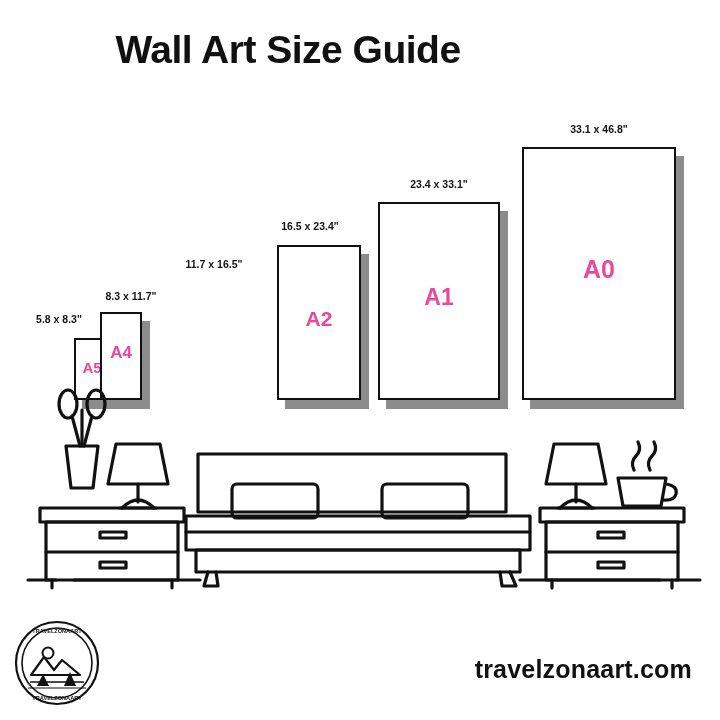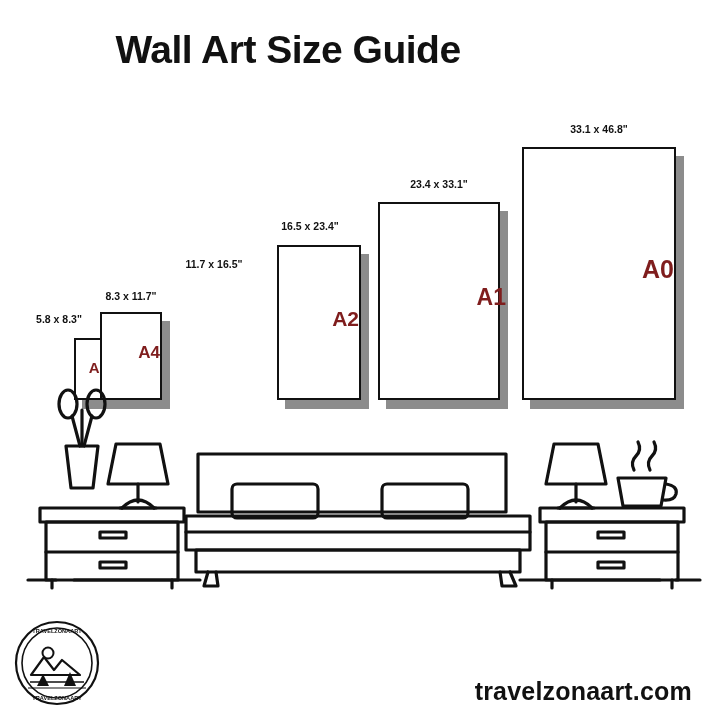--- a/index.html
+++ b/index.html
@@ -55,23 +55,23 @@
     left: 0;
     background: #ffffff;
     border: 2.5px solid #111111;
     box-sizing: border-box;
     box-shadow: 8px 9px 0 0 #8c8c8c;
   }
   .poster-name {
     position: absolute;
     left: 0;
     width: 100%;
-    text-align: right;
-    font-weight: bold;
-    color: #7f1d1d;
+    text-align: center;
+    font-weight: bold;
+    color: #ec4899;
   }
 
   
   .scene {
     position: absolute;
     left: 0;
     top: 380px;
     width: 720px;
     height: 230px;
   }
@@ -80,21 +80,21 @@
   .logo {
     position: absolute;
     left: 14px;
     bottom: 14px;
     width: 86px;
     height: 86px;
   }
   .site {
     position: absolute;
     right: 28px;
-    bottom: 14px;
+    bottom: 36px;
     font-size: 25px;
     font-weight: bold;
     color: #111111;
     letter-spacing: 0.2px;
   }
 </style>
 </head>
 <body>
 
 <div class="title">Wall Art Size Guide</div>
@@ -103,40 +103,40 @@
 
   <div class="poster-wrap" style="left:36px; bottom:0; width:46px; height:95px;">
     <div class="dim-label" style="top:8px;">5.8 x 8.3"</div>
     <div class="poster" style="width:36px;height:62px;margin-left:38px;">
       <div class="poster-name" style="top:19px;font-size:15px;">A5</div>
     </div>
   </div>
 
   <div class="poster-wrap" style="left:100px; bottom:0; width:62px; height:118px;">
     <div class="dim-label" style="top:8px;">8.3 x 11.7"</div>
-    <div class="poster" style="width:62px;height:88px;">
+    <div class="poster" style="width:42px;height:88px;">
       <div class="poster-name" style="top:29px;font-size:17px;">A4</div>
     </div>
   </div>
 
   <div class="poster-wrap" style="left:176px; bottom:0; width:76px; height:150px;">
     <div class="dim-label" style="top:8px;">11.7 x 16.5"</div>
   </div>
 
   <div class="poster-wrap" style="left:262px; bottom:0; width:96px; height:188px;">
     <div class="dim-label" style="top:8px;">16.5 x 23.4"</div>
     <div class="poster" style="width:84px;height:155px;margin-left:15px;">
       <div class="poster-name" style="top:60px;font-size:21px;">A2</div>
     </div>
   </div>
 
   <div class="poster-wrap" style="left:378px; bottom:0; width:122px; height:230px;">
     <div class="dim-label" style="top:8px;">23.4 x 33.1"</div>
     <div class="poster" style="width:122px;height:198px;">
-      <div class="poster-name" style="top:80px;font-size:23px;margin-left:8px;">A1</div>
+      <div class="poster-name" style="top:80px;font-size:23px;">A1</div>
     </div>
   </div>
 
   <div class="poster-wrap" style="left:522px; bottom:0; width:154px; height:285px;">
     <div class="dim-label" style="top:8px;">33.1 x 46.8"</div>
     <div class="poster" style="width:154px;height:253px;">
       <div class="poster-name" style="top:106px;font-size:25px;">A0</div>
     </div>
   </div>
 </div>

